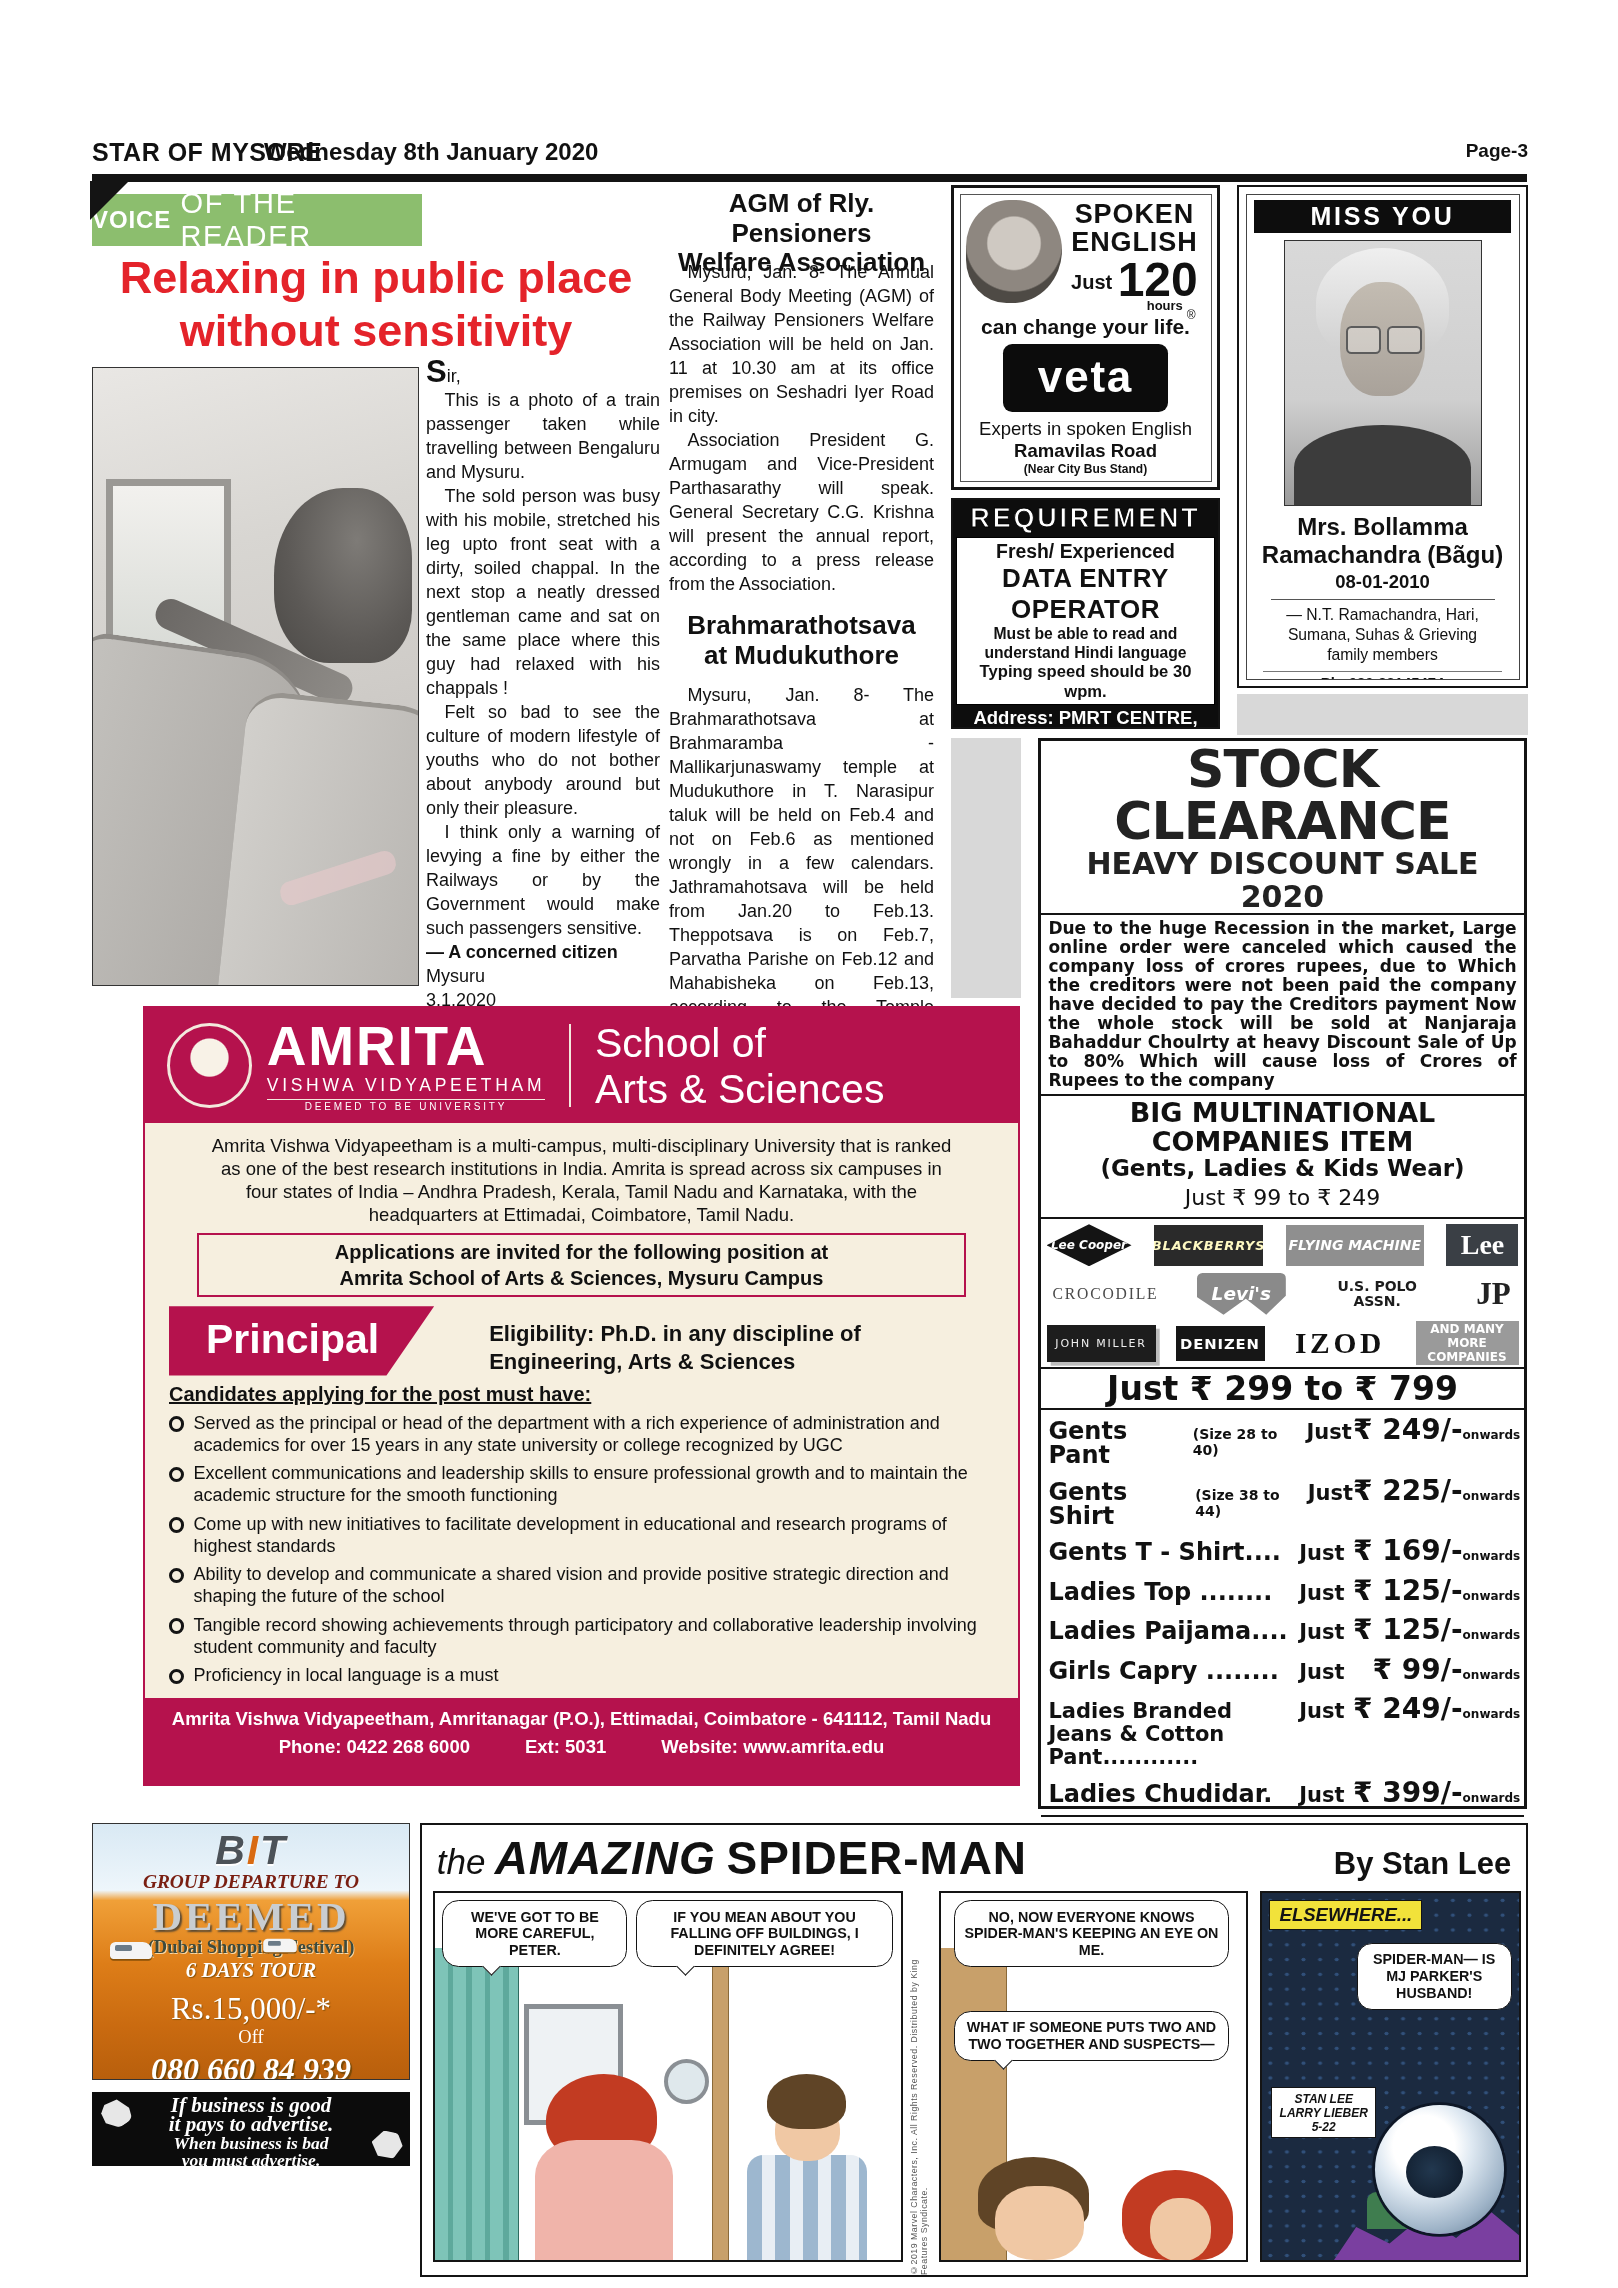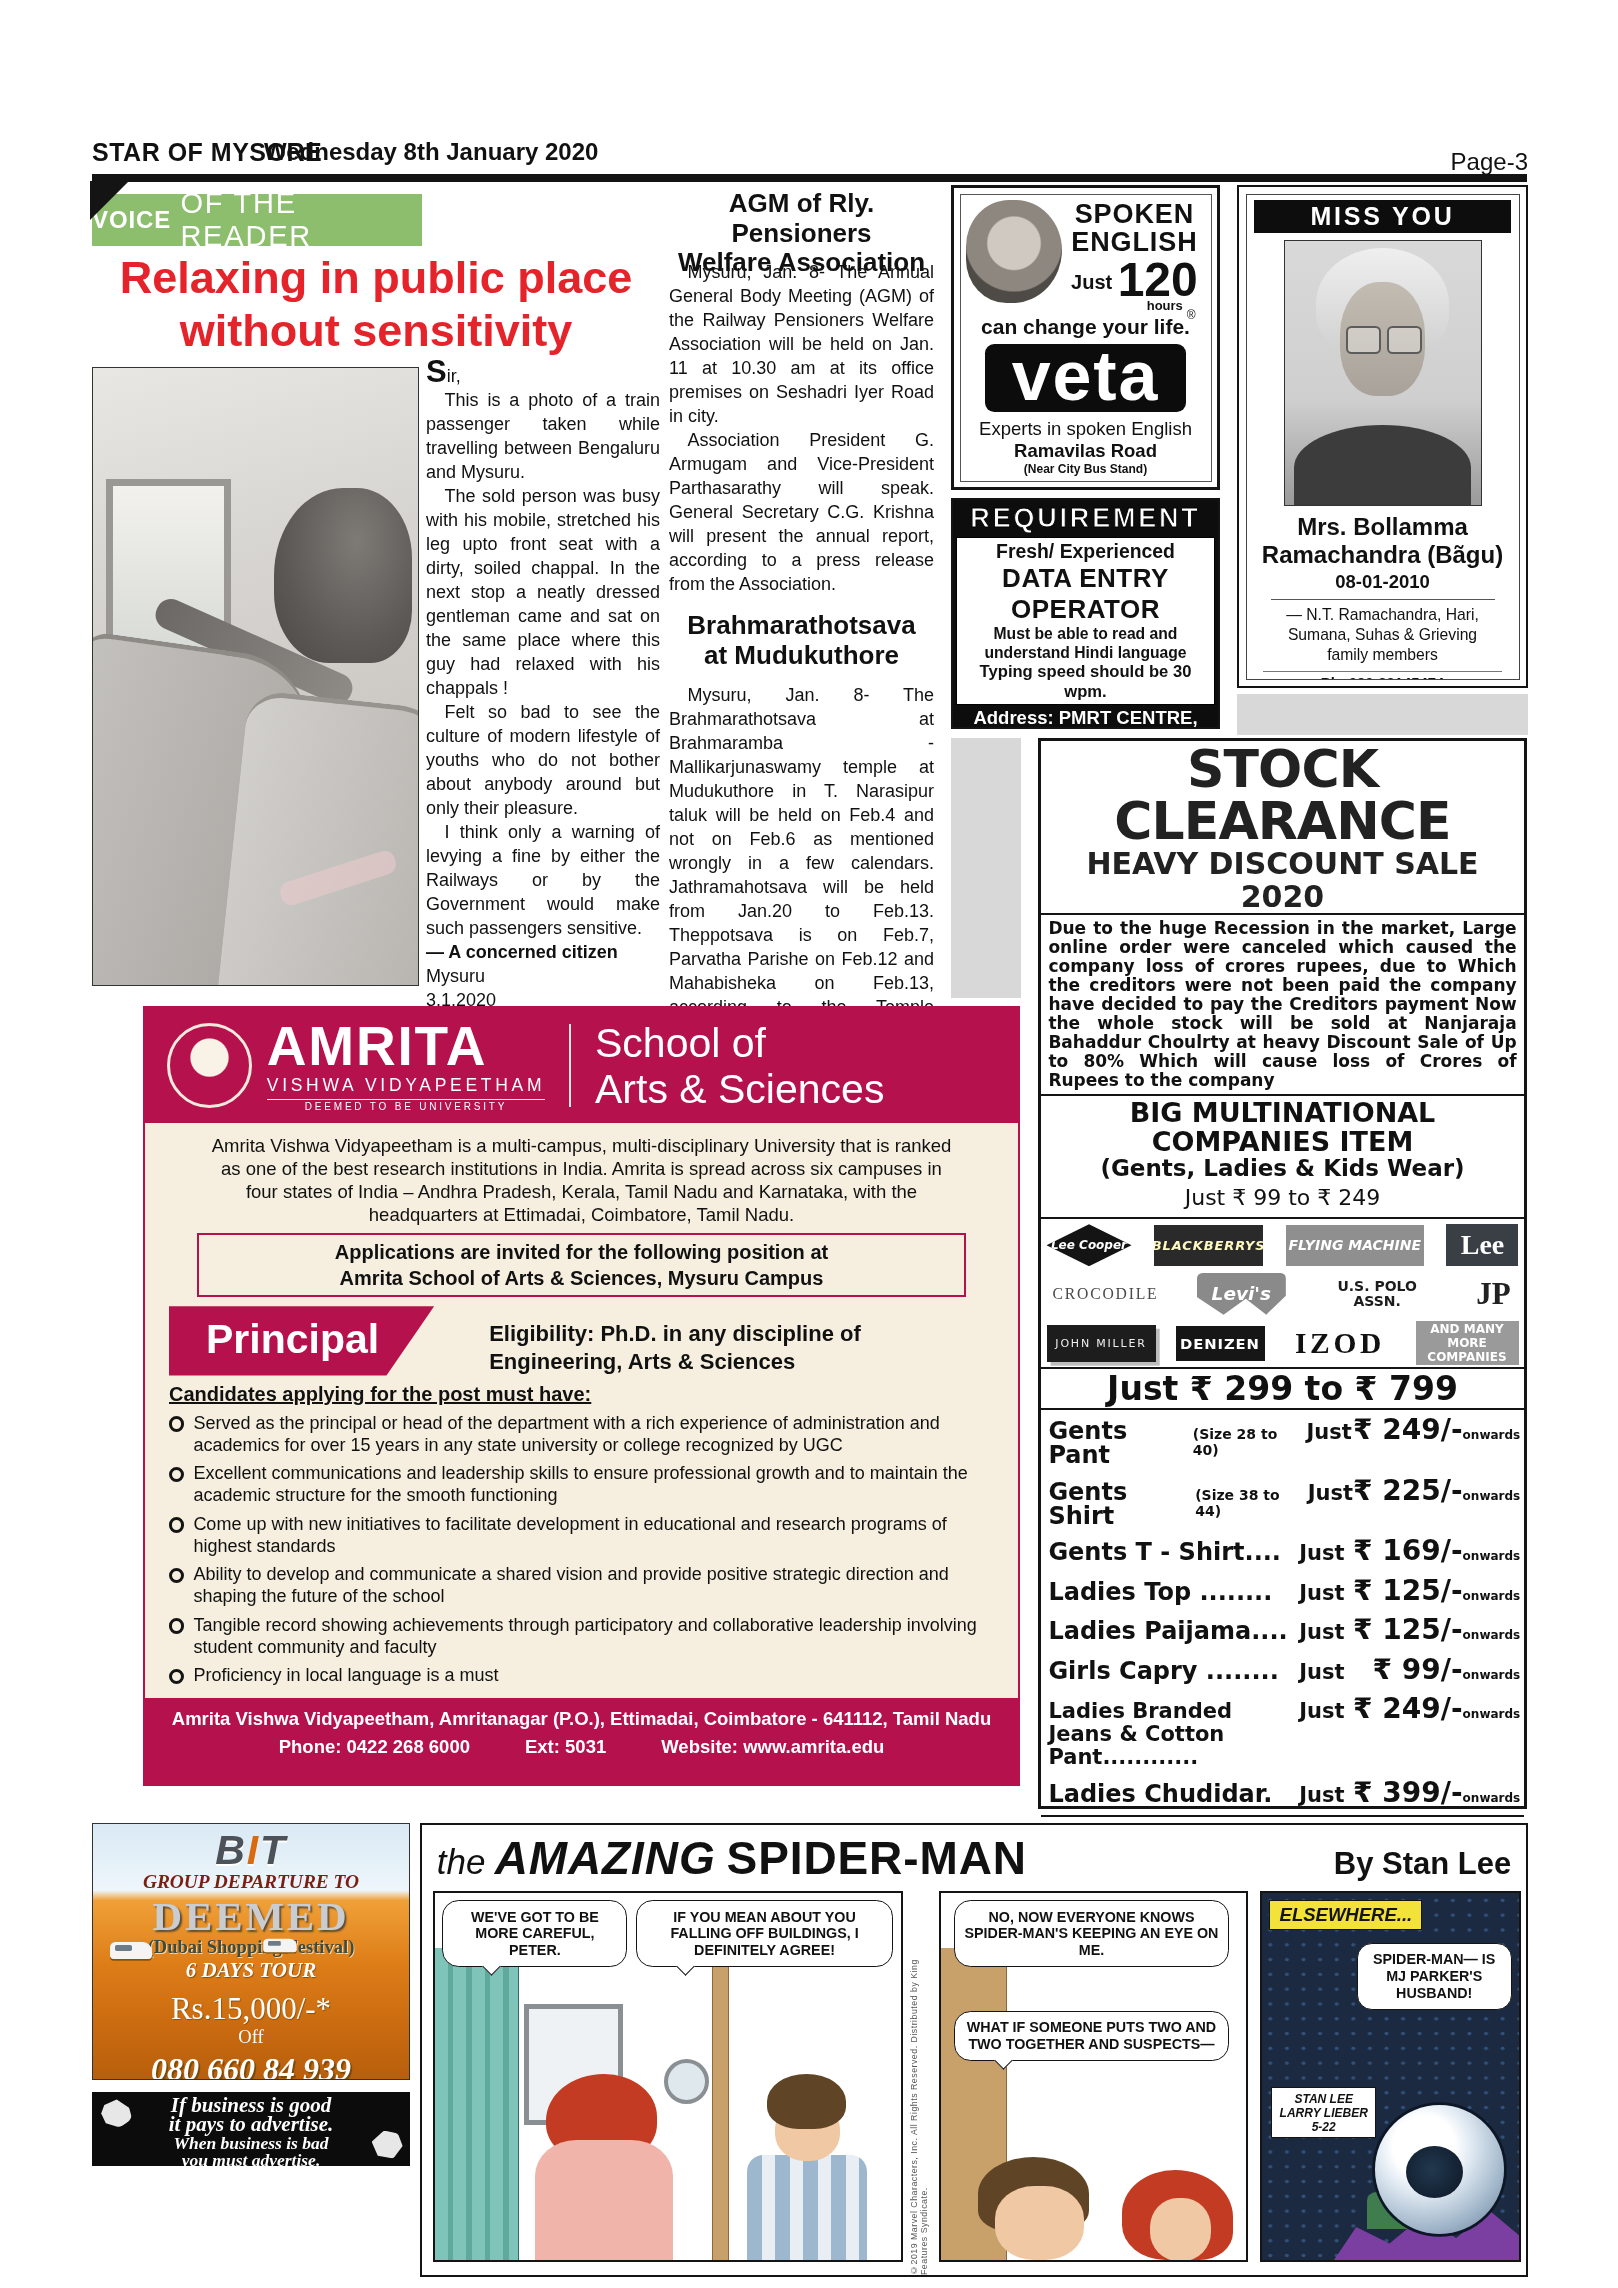--- a/index.html
+++ b/index.html
@@ -2,21 +2,21 @@
 <html style="font-size:14.8px"><head>
 <meta charset="utf-8">
 <style>
   html,body{margin:0;padding:0;background:#ffffff;}
   .page{position:relative;width:1619px;height:2289px;background:#fff;overflow:hidden;
         font-family:"Liberation Sans",sans-serif;color:#111;}
 
   
   .mast-title{position:absolute;left:92px;top:138px;font-size:25px;font-weight:bold;letter-spacing:0.5px;}
   .mast-date{position:absolute;left:264px;top:138px;font-size:24px;font-weight:bold;}
-  .mast-page{position:absolute;right:91px;top:148px;font-size:24px;font-weight:normal;}
+  .mast-page{position:absolute;right:91px;top:140px;font-size:19px;font-weight:bold;}
   .mast-rule{position:absolute;left:92px;top:174px;width:1435px;height:8.3px;background:#141414;}
 
   
   .voice-banner{position:absolute;left:92px;top:194px;width:330px;height:52px;background:#8cbe6e;
     display:flex;align-items:center;justify-content:center;gap:9.2px;}
   .voice-fold{position:absolute;left:-1.8px;top:-13px;width:0;height:0;
     border-left:39px solid #141414;border-bottom:39px solid transparent;}
   .v-bold{color:#fff;font-weight:bold;font-size:24px;letter-spacing:0.9px;}
   .v-rest{color:#fff;font-weight:400;font-size:29px;letter-spacing:1.8px;}
   .headline{position:absolute;left:92px;top:251px;width:568px;text-align:center;color:#e4232a;
@@ -58,22 +58,22 @@
   .veta-top{display:flex;padding:5.5px 3.7px 0 5.5px;}
   .veta-face{width:96px;height:103px;border-radius:48% 52% 55% 45%;flex:none;background:
     radial-gradient(circle at 50% 42%,#cfc9c2 0 34%,#8e8780 36% 62%,#4e4a45 64% 100%);}
   .veta-right{flex:1;}
   .veta-sp{font-weight:bold;font-size:27px;line-height:28px;letter-spacing:0.9px;}
   .veta-justrow{display:flex;align-items:flex-start;justify-content:center;gap:5.5px;margin-top:1.8px;}
   .veta-just{font-weight:bold;font-size:20px;margin-top:13px;}
   .veta-120{font-weight:bold;font-size:48px;line-height:44px;}
   .veta-hours{font-weight:bold;font-size:13px;text-align:right;margin-top:-3.7px;padding-right:24px;}
   .veta-tag{font-weight:bold;font-size:21px;margin-top:1.8px;}
-  .veta-box{margin:5.5px auto 0;width:201px;height:68px;background:#0c0c0c;border-radius:9.2px;
-    color:#fff;font-weight:bold;font-size:70px;line-height:65px;letter-spacing:1.8px;position:relative;}
+  .veta-box{margin:5.5px auto 0;width:165px;height:68px;background:#0c0c0c;border-radius:9.2px;
+    color:#fff;font-weight:bold;font-size:44px;line-height:65px;letter-spacing:1.8px;position:relative;}
   .veta-reg{position:absolute;right:14.8px;top:113px;font-size:12px;}
   .veta-exp{font-size:18.5px;margin-top:5.5px;}
   .veta-road{font-size:18.5px;font-weight:bold;}
   .veta-near{font-size:12px;font-weight:bold;}
   .veta-ph{font-size:33px;font-weight:bold;letter-spacing:4.6px;}
 
   
   .req{position:absolute;left:951px;top:498px;width:269px;height:231px;border:2.8px solid #141414;
     box-sizing:border-box;background:#0d0d0d;display:flex;flex-direction:column;}
   .req-head{color:#fff;font-weight:bold;font-size:27px;letter-spacing:2.8px;text-align:center;padding:2.8px 0 3.7px;

